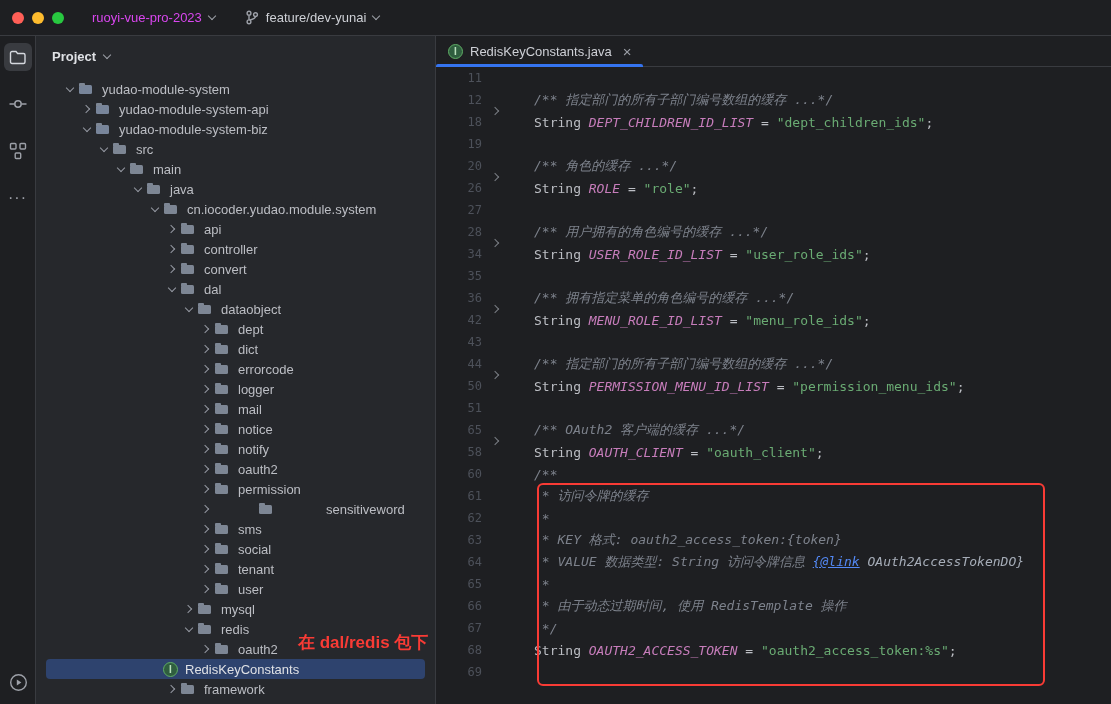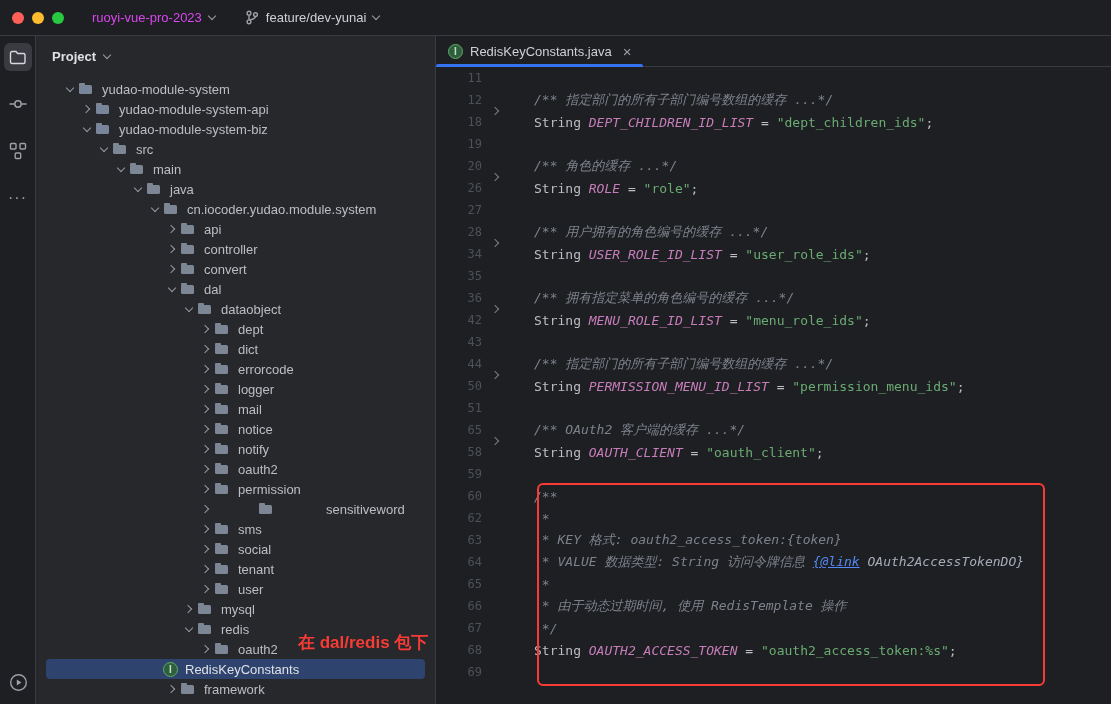--- a/index.html
+++ b/index.html
@@ -338,22 +338,22 @@
           <div class="code-line"><span class="gnum">34</span><span class="gfold"></span><span class="ltext"><span class="sg-d">String </span><span class="sg-k">USER_ROLE_ID_LIST</span><span class="sg-d"> = </span><span class="sg-s">"user_role_ids"</span><span class="sg-d">;</span></span></div>
           <div class="code-line"><span class="gnum">35</span><span class="gfold"></span><span class="ltext"></span></div>
           <div class="code-line"><span class="gnum">36</span><span class="gfold has"></span><span class="ltext"><span class="sg-c">/** 拥有指定菜单的角色编号的缓存 ...*/</span></span></div>
           <div class="code-line"><span class="gnum">42</span><span class="gfold"></span><span class="ltext"><span class="sg-d">String </span><span class="sg-k">MENU_ROLE_ID_LIST</span><span class="sg-d"> = </span><span class="sg-s">"menu_role_ids"</span><span class="sg-d">;</span></span></div>
           <div class="code-line"><span class="gnum">43</span><span class="gfold"></span><span class="ltext"></span></div>
           <div class="code-line"><span class="gnum">44</span><span class="gfold has"></span><span class="ltext"><span class="sg-c">/** 指定部门的所有子部门编号数组的缓存 ...*/</span></span></div>
           <div class="code-line"><span class="gnum">50</span><span class="gfold"></span><span class="ltext"><span class="sg-d">String </span><span class="sg-k">PERMISSION_MENU_ID_LIST</span><span class="sg-d"> = </span><span class="sg-s">"permission_menu_ids"</span><span class="sg-d">;</span></span></div>
           <div class="code-line"><span class="gnum">51</span><span class="gfold"></span><span class="ltext"></span></div>
           <div class="code-line"><span class="gnum">65</span><span class="gfold has"></span><span class="ltext"><span class="sg-c">/** OAuth2 客户端的缓存 ...*/</span></span></div>
           <div class="code-line"><span class="gnum">58</span><span class="gfold"></span><span class="ltext"><span class="sg-d">String </span><span class="sg-k">OAUTH_CLIENT</span><span class="sg-d"> = </span><span class="sg-s">"oauth_client"</span><span class="sg-d">;</span></span></div>
-          <div class="code-line"><span class="gnum">59</span><span class="gfold"></span><span class="ltext"></span></div>
           <div class="code-line"><span class="gnum">60</span><span class="gfold"></span><span class="ltext"><span class="sg-c">/**</span></span></div>
+          <div class="code-line"><span class="gnum">61</span><span class="gfold"></span><span class="ltext"><span class="sg-c"> * 访问令牌的缓存</span></span></div>
           <div class="code-line"><span class="gnum">62</span><span class="gfold"></span><span class="ltext"><span class="sg-c"> *</span></span></div>
           <div class="code-line"><span class="gnum">63</span><span class="gfold"></span><span class="ltext"><span class="sg-c"> * KEY 格式: oauth2_access_token:{token}</span></span></div>
           <div class="code-line"><span class="gnum">64</span><span class="gfold"></span><span class="ltext"><span class="sg-c"> * VALUE 数据类型: String 访问令牌信息 </span><span class="sg-l">{@link</span><span class="sg-ci"> OAuth2AccessTokenDO}</span></span></div>
           <div class="code-line"><span class="gnum">65</span><span class="gfold"></span><span class="ltext"><span class="sg-c"> *</span></span></div>
           <div class="code-line"><span class="gnum">66</span><span class="gfold"></span><span class="ltext"><span class="sg-c"> * 由于动态过期时间, 使用 RedisTemplate 操作</span></span></div>
           <div class="code-line"><span class="gnum">67</span><span class="gfold"></span><span class="ltext"><span class="sg-c"> */</span></span></div>
           <div class="code-line"><span class="gnum">68</span><span class="gfold"></span><span class="ltext"><span class="sg-d">String </span><span class="sg-k">OAUTH2_ACCESS_TOKEN</span><span class="sg-d"> = </span><span class="sg-s">"oauth2_access_token:%s"</span><span class="sg-d">;</span></span></div>
           <div class="code-line"><span class="gnum">69</span><span class="gfold"></span><span class="ltext"></span></div>
         </div>
     </div>

